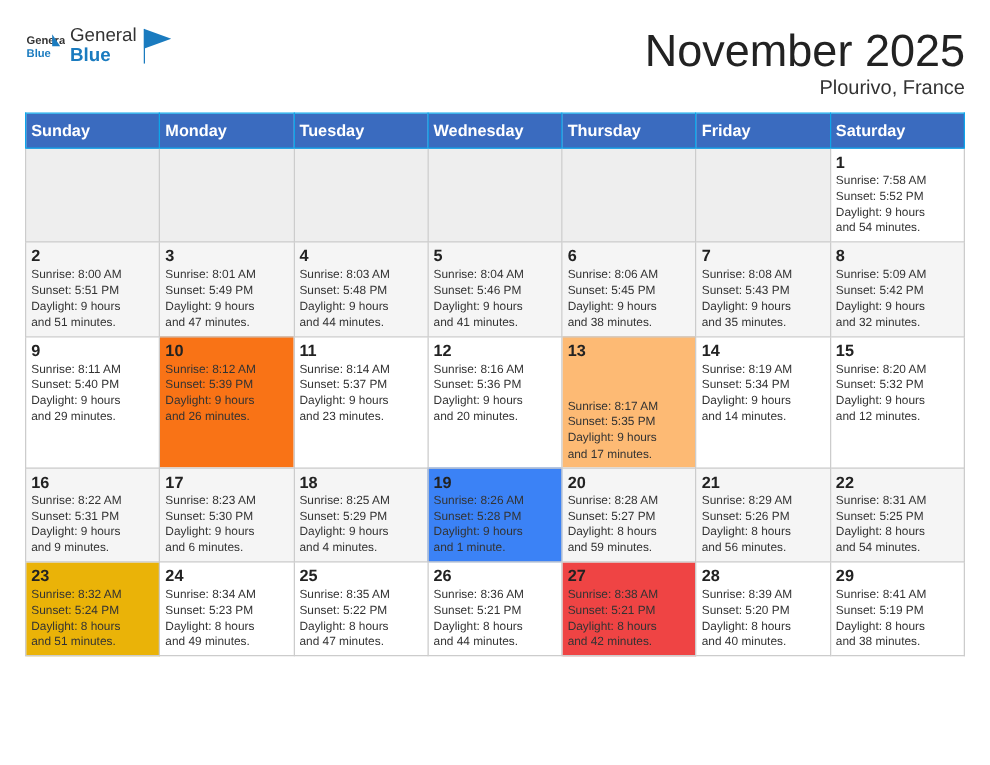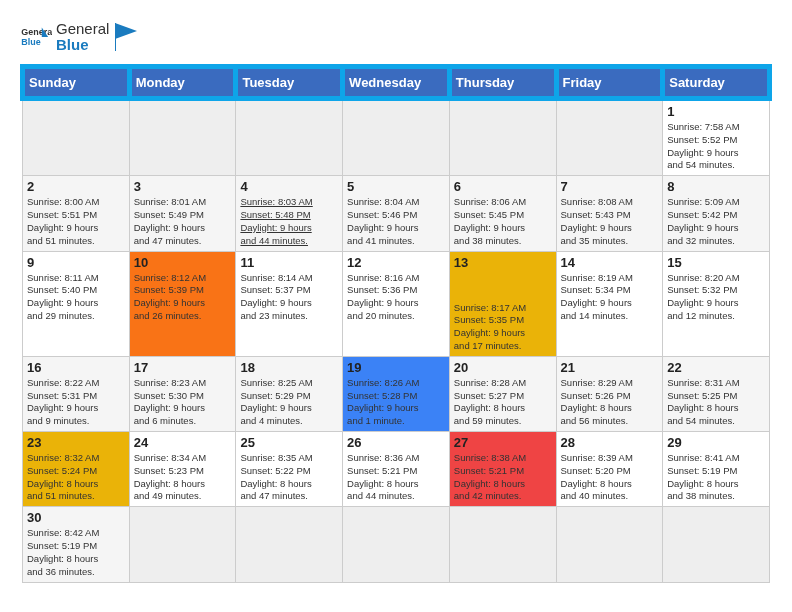--- a/index.html
+++ b/index.html
@@ -42,21 +42,21 @@
       border-collapse: collapse;
       border: 1px solid #ccc;
     }
     .calendar th {
       background: #3a6bbf;
       color: #fff;
       font-size: 13px;
       font-weight: bold;
       padding: 6px 4px;
       text-align: left;
-      border: 5px solid #0ea5e9;
+      border: 1px solid #0ea5e9;
     }
     .calendar td {
       border: 1px solid #ccc;
       vertical-align: top;
       padding: 3px 4px;
       width: calc(100% / 7);
       min-height: 70px;
       background: #fff;
     }
     .calendar tr:nth-child(even) td {
@@ -89,20 +89,24 @@
     </svg>
     <div style="line-height:1.2">
       <div style="font-size:15px;color:#333;">General</div>
       <div style="font-size:15px;color:#1a7bbf;font-weight:bold;margin-top:-2px;">Blue</div>
     </div>
     <svg width="22" height="28" viewBox="0 0 22 28" style="margin-left:2px;">
       <polygon points="0,0 22,8 0,16" fill="#1a7bbf"></polygon>
       <line x1="0" y1="0" x2="0" y2="28" stroke="#1a7bbf" stroke-width="2"></line>
     </svg>
   </div>
+  <div class="title-block">
+    <div class="month-title">November 2025</div>
+    <div class="location">Plourivo, France</div>
+  </div>
 </div>
 
 <table class="calendar">
   <thead>
     <tr>
       <th>Sunday</th>
       <th>Monday</th>
       <th>Tuesday</th>
       <th>Wednesday</th>
       <th>Thursday</th>
@@ -136,21 +140,21 @@
         </td>
         <td style="background: rgb(245, 245, 245);">
           <div class="day-number">3</div>
           <div class="day-info" style="white-space: pre-line;">Sunrise: 8:01 AM
 Sunset: 5:49 PM
 Daylight: 9 hours
 and 47 minutes.</div>
         </td>
         <td style="background: rgb(245, 245, 245);">
           <div class="day-number">4</div>
-          <div class="day-info" style="white-space: pre-line; text-decoration: underline;">Sunrise: 8:03 AM
+          <div class="day-info" style="white-space: pre-line;">Sunrise: 8:03 AM
 Sunset: 5:48 PM
 Daylight: 9 hours
 and 44 minutes.</div>
         </td>
         <td style="background: rgb(245, 245, 245);">
           <div class="day-number">5</div>
           <div class="day-info" style="white-space: pre-line;">Sunrise: 8:04 AM
 Sunset: 5:46 PM
 Daylight: 9 hours
 and 41 minutes.</div>
@@ -199,21 +203,21 @@
 Daylight: 9 hours
 and 23 minutes.</div>
         </td>
         <td style="background: rgb(255, 255, 255);">
           <div class="day-number">12</div>
           <div class="day-info" style="white-space: pre-line;">Sunrise: 8:16 AM
 Sunset: 5:36 PM
 Daylight: 9 hours
 and 20 minutes.</div>
         </td>
-        <td style="background: #eab308;">
+        <td style="background: #fdba74;">
           <div class="day-number">13</div>
           <div class="day-info" style="white-space: pre-line; margin-top: 32px;">Sunrise: 8:17 AM
 Sunset: 5:35 PM
 Daylight: 9 hours
 and 17 minutes.</div>
         </td>
         <td style="background: rgb(255, 255, 255);">
           <div class="day-number">14</div>
           <div class="day-info" style="white-space: pre-line;">Sunrise: 8:19 AM
 Sunset: 5:34 PM
@@ -323,29 +327,14 @@
 and 40 minutes.</div>
         </td>
         <td style="background: rgb(255, 255, 255);">
           <div class="day-number">29</div>
           <div class="day-info" style="white-space: pre-line;">Sunrise: 8:41 AM
 Sunset: 5:19 PM
 Daylight: 8 hours
 and 38 minutes.</div>
         </td>
       </tr>
-      <tr>
-        <td style="background: rgb(245, 245, 245);">
-          <div class="day-number">30</div>
-          <div class="day-info" style="white-space: pre-line;">Sunrise: 8:42 AM
-Sunset: 5:19 PM
-Daylight: 8 hours
-and 36 minutes.</div>
-        </td>
-        <td style="background: rgb(238, 238, 238);"></td>
-        <td style="background: rgb(238, 238, 238);"></td>
-        <td style="background: rgb(238, 238, 238);"></td>
-        <td style="background: rgb(238, 238, 238);"></td>
-        <td style="background: rgb(238, 238, 238);"></td>
-        <td style="background: rgb(238, 238, 238);"></td>
-      </tr>
     </tbody>
 </table>
 
 </body></html>

